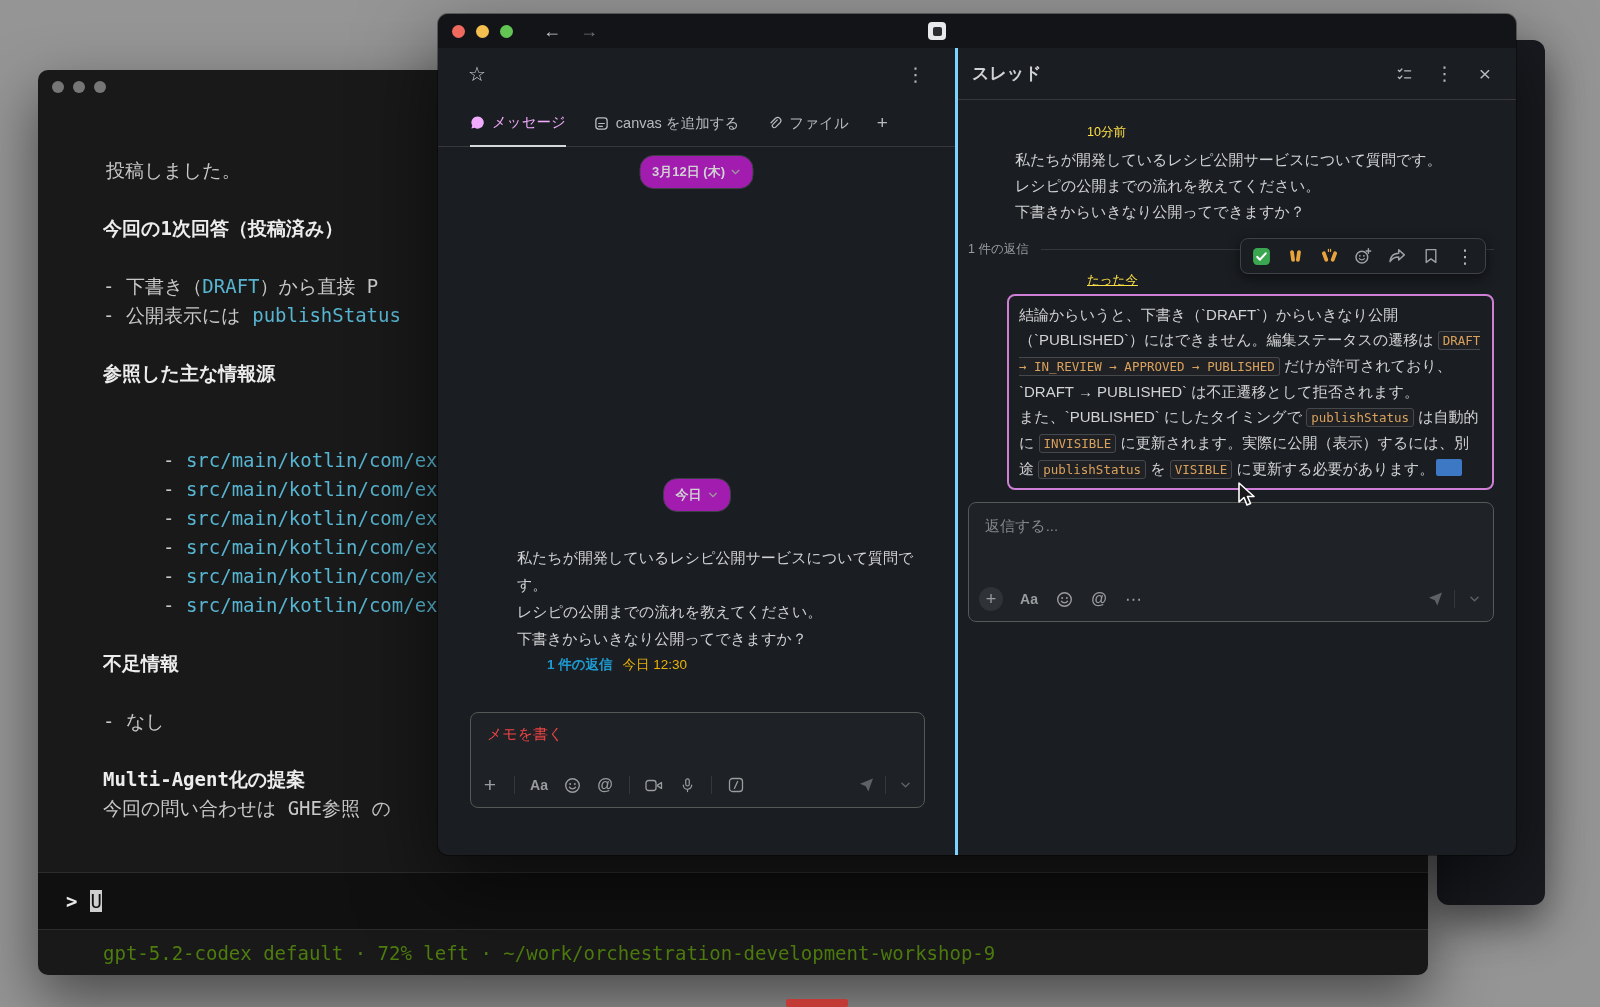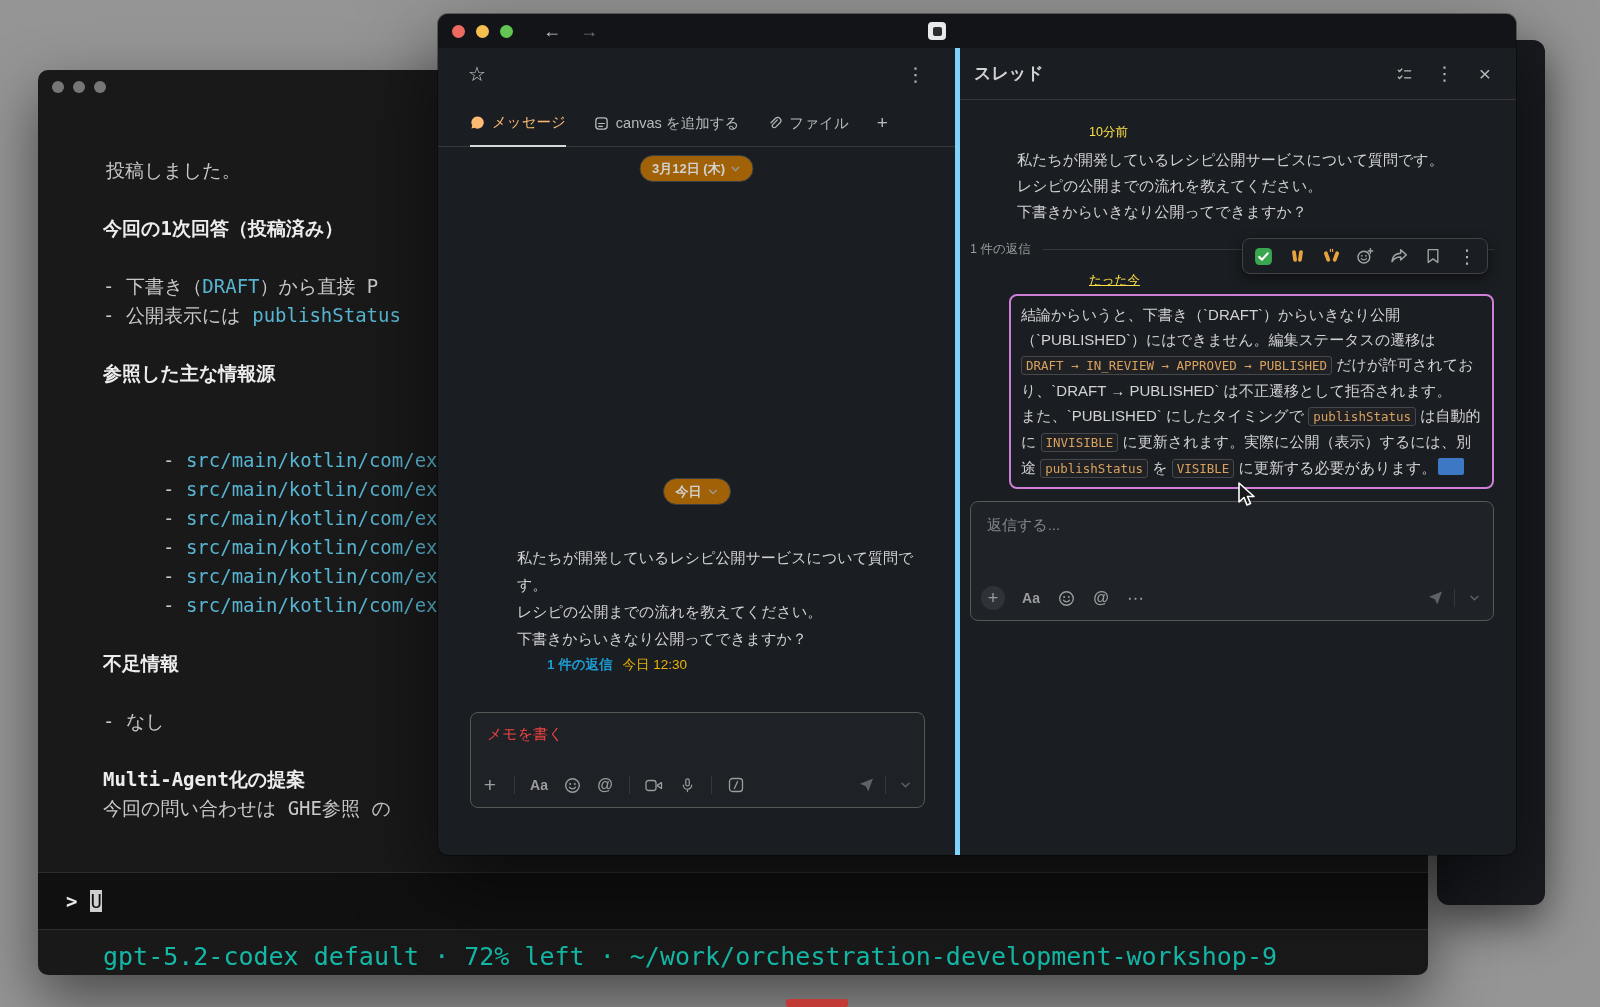--- a/index.html
+++ b/index.html
@@ -23,53 +23,53 @@
   .tline.bold span { color:#ededed; font-weight:bold; }
   .tline.indent { padding-left:60px; }
   .tline.bullet { margin-left:-20px; }
   .tline .cyan { color:#57b5d2; }
   .tline .dim { color:#9a9a9a; }
   .term-input { position:absolute; left:0; right:0; top:802px; height:58px; background:#101010;
     border-top:1px solid #2c2c2c; border-bottom:1px solid #2c2c2c;
     display:flex; align-items:center; padding:0 28px; font-size:19px; color:#b3b3b3; }
   .term-input .prompt { color:#eaeaea; font-weight:bold; margin-right:13px; }
   .term-input .cursor { background:#cfcfcf; color:#101010; }
-  .term-status { position:absolute; left:65px; top:872px; right:20px; font-size:25px; color:#14b8a6; white-space:nowrap; }
+  .term-status { position:absolute; left:65px; top:872px; right:20px; font-size:19px; color:#4d7c0f; white-space:nowrap; }
 
   
   .slack { position:absolute; left:438px; top:14px; width:1078px; height:841px; background:#1a1d21;
     border-radius:10px; box-shadow:0 30px 80px rgba(0,0,0,.55), 0 0 0 1px rgba(0,0,0,.35); z-index:3; overflow:hidden;
     color:#d1d2d3; font-size:15px; }
   .slack-titlebar { height:34px; background:#131418; position:relative; }
   .mac-lights { position:absolute; left:14px; top:11px; display:flex; gap:11px; }
   .ml { width:13px; height:13px; border-radius:50%; }
   .ml.red{background:#ee6a5f;} .ml.yellow{background:#f5bf4f;} .ml.green{background:#62c554;}
   .nav-arrows { position:absolute; left:105px; top:0; height:34px; display:flex; align-items:center; gap:19px; font-size:18px; }
   .nav-back{color:#c6c7c9;} .nav-fwd{color:#6d7075;}
   .app-badge { position:absolute; left:490px; top:8px; width:18px; height:18px; border-radius:4px;
     background:#e8e9ea; display:flex; align-items:center; justify-content:center; }
   .app-badge i { display:block; width:9px; height:9px; border-radius:2px; background:#2b2d31; }
 
   .slack-main { position:absolute; top:34px; left:0; right:0; bottom:0; display:flex; }
   .left-pane { width:517px; position:relative; }
-  .thread-pane { flex:1; border-left:5px solid #7dd3fc; position:relative; }
+  .thread-pane { flex:1; border-left:3px solid #7dd3fc; position:relative; }
 
   .pane-header { position:absolute; top:0; left:0; right:0; height:52px; display:flex; align-items:center; padding:0 30px; }
   .star { font-size:20px; color:#cfd0d2; }
   .kebab { font-size:19px; color:#b6b8ba; margin-left:auto; }
 
   .tab-bar { position:absolute; top:52px; left:0; right:0; height:47px; display:flex; align-items:stretch;
     gap:28px; padding:0 32px; border-bottom:1px solid #35373b; font-size:14.5px; color:#b8bbbe; }
   .tab { display:flex; align-items:center; gap:7px; }
-  .tab.active { color:#fdba74; border-bottom:2px solid #d6d7d9; margin-bottom:-1px; }
+  .tab.active { color:#f0abfc; border-bottom:2px solid #d6d7d9; margin-bottom:-1px; }
   .tab svg { display:block; }
   .tab-plus { font-size:19px; display:flex; align-items:center; }
 
-  .pill { position:absolute; left:50%; transform:translateX(-50%); height:27px; padding:9px 12px;
-    border:1px solid #3b3e44; border-radius:14px; background:#a16207; display:flex; align-items:center; gap:6px;
+  .pill { position:absolute; left:50%; transform:translateX(-50%); height:27px; padding:16px 12px;
+    border:1px solid #3b3e44; border-radius:14px; background:#a21caf; display:flex; align-items:center; gap:6px;
     font-size:13px; font-weight:bold; color:#d1d2d3; white-space:nowrap; }
   .pill svg { display:block; }
   .pill.date { top:107px; } .pill.today { top:430px; }
 
   .msg-block { position:absolute; top:496px; left:79px; right:26px; line-height:27px; white-space:pre-line; }
   .reply-row { position:absolute; top:608px; left:109px; display:flex; gap:10px; font-size:13.5px; align-items:center; }
   .reply-link { color:#1d9bd1; font-weight:bold; }
   .reply-time { color:#eab308; }
 
   .composer { position:absolute; left:32px; right:30px; bottom:47px; height:96px;

